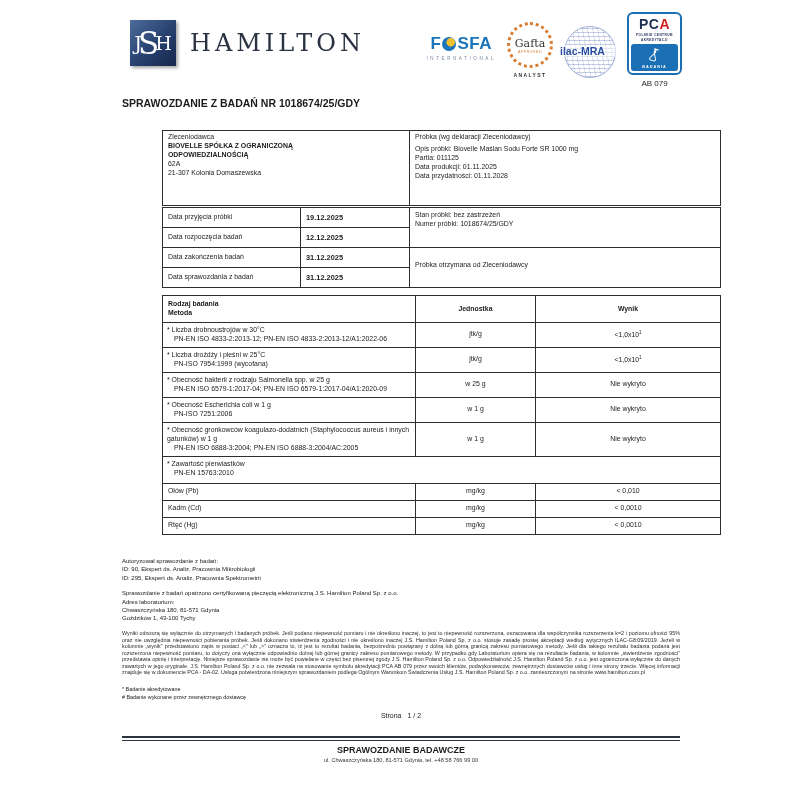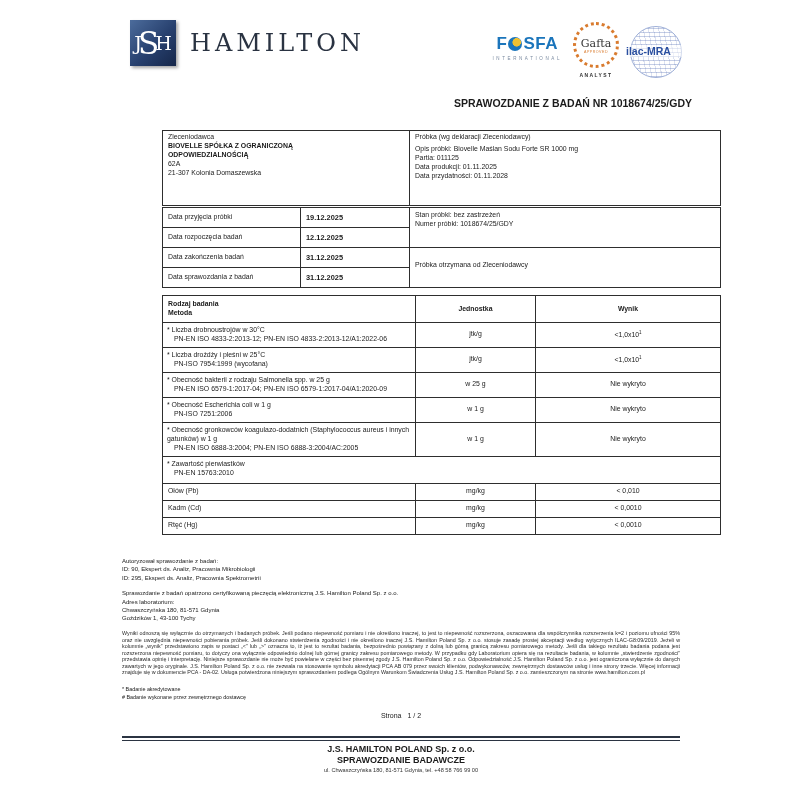--- a/index.html
+++ b/index.html
@@ -39,21 +39,21 @@
   .pca-box { width:55px; border:2px solid #1a6fb5; border-radius:6px; background:#fff; padding:3px 2px 2px; }
   .pca-word { font-size:14px; font-weight:bold; line-height:1; letter-spacing:.5px; }
   .pca-word .pc { color:#1c2f55; } .pca-word .a { color:#d02020; }
   .pca-sub { font-size:3.2px; font-weight:bold; color:#1c2f55; letter-spacing:.4px; margin-top:1.5px; }
   .pca-inner { margin-top:2px; background:#1a6fb5; border-radius:3px; padding:3px 2px 2px; }
   .pca-flask { display:block; margin:0 auto; }
   .pca-badania { font-size:3.8px; font-weight:bold; color:#fff; letter-spacing:1px; margin-top:1px; }
   .pca-ab { font-size:8px; color:#222; margin-top:4px; }
 
   
-  .title { position:absolute; top:97px; left:12px; width:100%; text-align:right; font-size:10.5px; font-weight:bold; }
+  .title { position:absolute; top:97px; left:0; width:100%; text-align:left; font-size:10.5px; font-weight:bold; }
 
   
   table { border-collapse:collapse; width:558px; table-layout:fixed;margin-left:40px; }
   td, th { border:1px solid #2e2e2e; vertical-align:top; padding:2px 5px; font-size:6.9px; line-height:1.3; text-align:left; font-weight:normal; }
   .t1 { position:absolute; top:130px; left:0; }
   .t1 td { height:75px; }
   .bold { font-weight:bold; }
   .t2 { position:absolute; top:207px; left:0; }
   .t2 td { height:20px; vertical-align:middle; }
   .t2 .val { font-size:7.4px; font-weight:bold; }
@@ -111,20 +111,36 @@
         <div class="gafta-circle">
           <div class="gafta-name">Gafta</div>
           <div class="gafta-approved">APPROVED</div>
         </div>
         <div class="gafta-analyst">ANALYST</div>
       </div>
       <div class="ilac">
         <div class="ilac-circle"></div>
         <div class="ilac-text">ilac-MRA</div>
       </div>
+      <div class="pca">
+        <div class="pca-box">
+          <div class="pca-word"><span class="pc">PC</span><span class="a">A</span></div>
+          <div class="pca-sub">POLSKIE CENTRUM</div>
+          <div class="pca-sub">AKREDYTACJI</div>
+          <div class="pca-inner">
+            <svg class="pca-flask" width="17" height="17" viewBox="0 0 24 24">
+              <g transform="rotate(18 12 12)">
+                <path d="M9.2 3h5.6 M10.2 3v5l4.8 8.6a2 2 0 0 1-1.75 3H8.75A2 2 0 0 1 7 16.6L11.8 8V3" stroke="#ffffff" stroke-width="1.4" fill="none" stroke-linecap="round" stroke-linejoin="round"></path>
+              </g>
+            </svg>
+            <div class="pca-badania">BADANIA</div>
+          </div>
+        </div>
+        <div class="pca-ab">AB 079</div>
+      </div>
     </div>
 
     <div class="title">SPRAWOZDANIE Z BADAŃ NR 1018674/25/GDY</div>
 
     <table class="t1">
       <colgroup>
           <col style="width:247px">
           <col style="width:311px">
         </colgroup>
       <tbody>
@@ -283,19 +299,18 @@
       <div>* Badanie akredytowane</div>
       <div># Badanie wykonane przez zewnętrznego dostawcę</div>
     </div>
 
     <div class="pagenum">
       <span>Strona</span><span class="num">1 / 2</span>
     </div>
 
     <div class="footer-rule"></div>
     <div class="footer">
-      <div class="co">J.S. HAMILTON POLAND Sp. z o.o.</div>
       <div class="lab">SPRAWOZDANIE BADAWCZE</div>
       <div class="addr">ul. Chwaszczyńska 180, 81-571 Gdynia, tel. +48 58 766 99 00</div>
     </div>
 
   </div>
 </div>
 
 </body></html>

